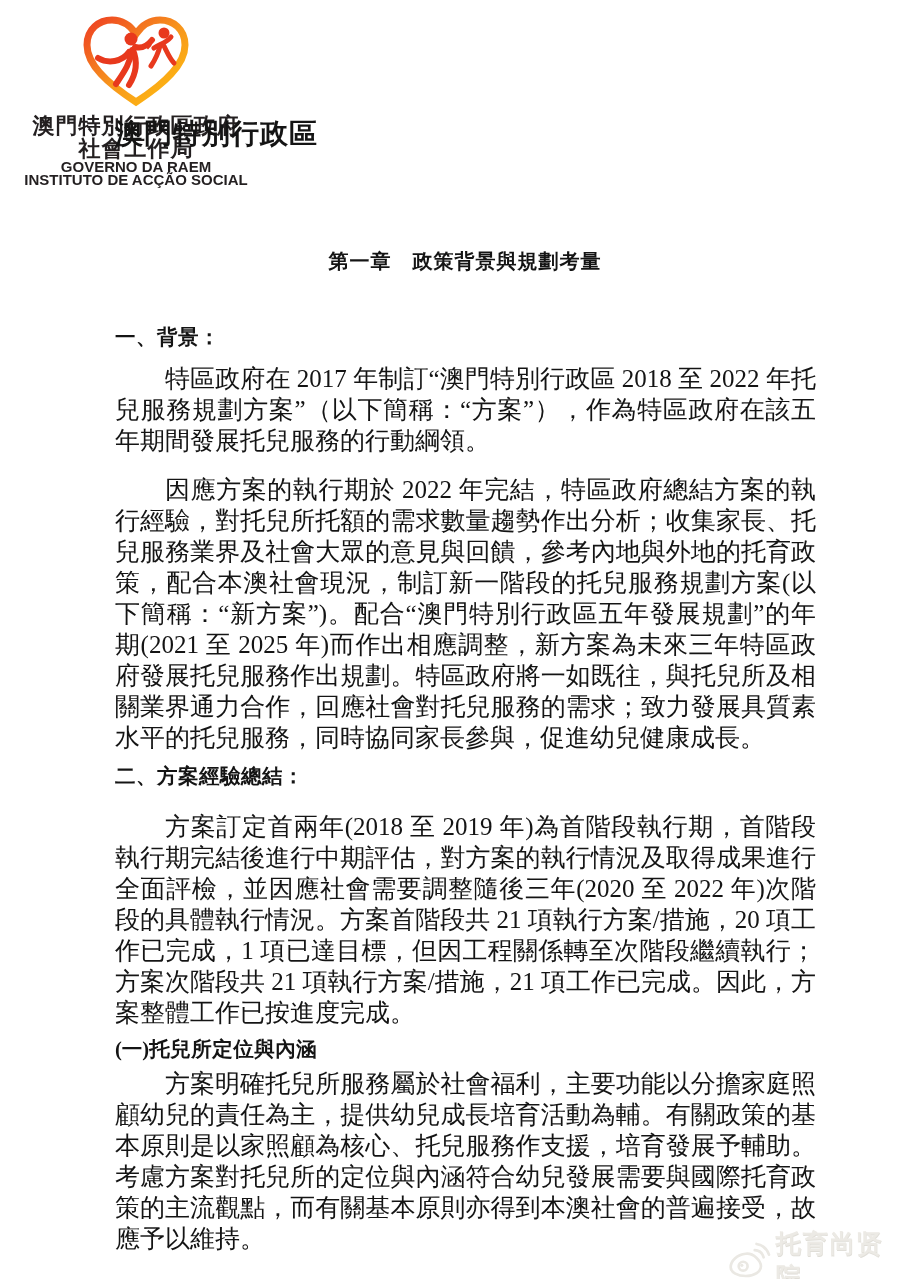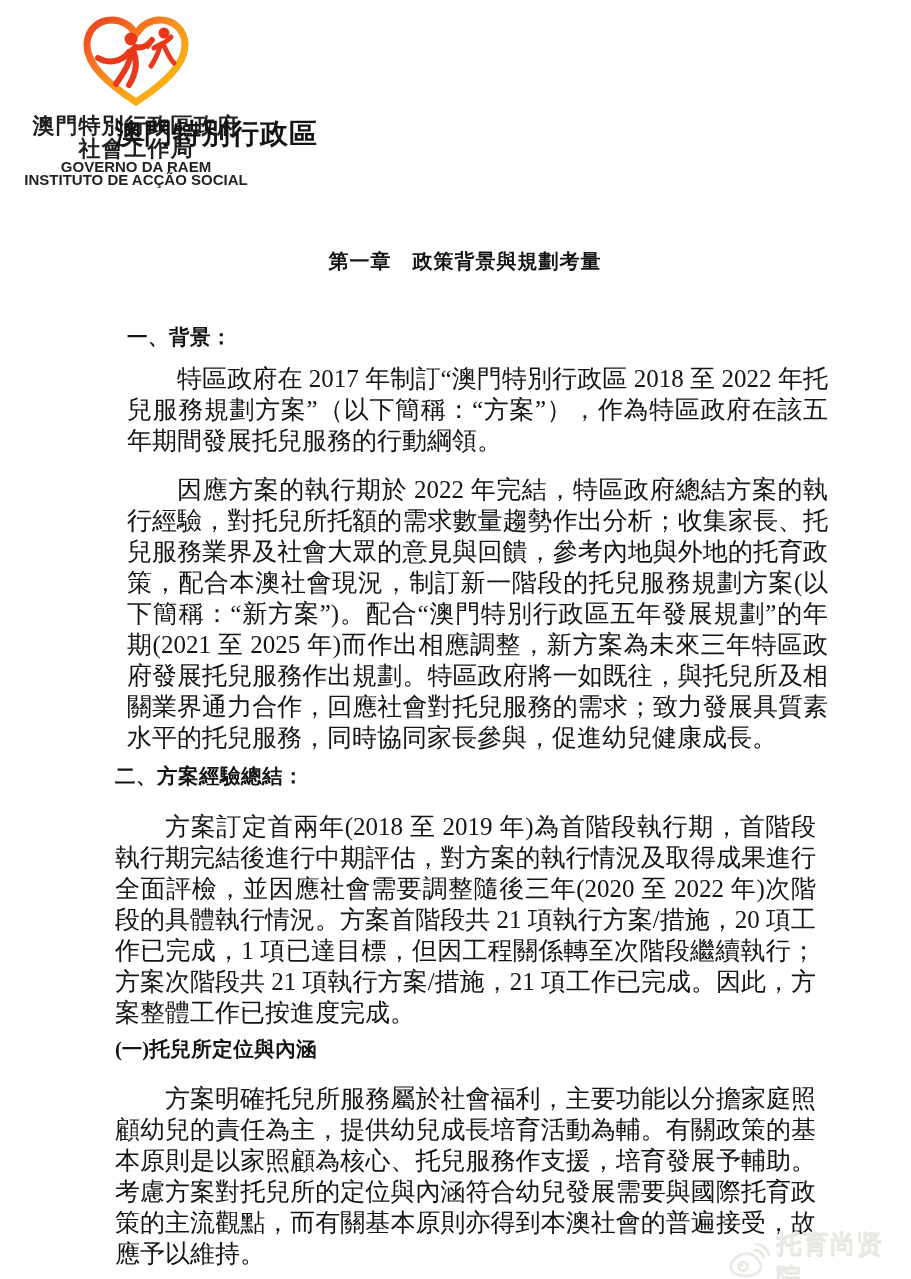--- a/index.html
+++ b/index.html
@@ -15,31 +15,31 @@
            font-size:15px;line-height:13px;color:#231f20;}
 
   
   .doc-title{position:absolute;left:115px;top:116px;width:700px;text-align:left;
              font-weight:bold;font-size:28px;line-height:35px;letter-spacing:1px;}
   .chapter{position:absolute;left:115px;top:248px;width:700px;text-align:center;
            font-weight:bold;font-size:20px;letter-spacing:1px;}
 
   
   .col{position:absolute;left:115px;width:701px;}
-  .sec1{top:324px;margin-left:12px;}
+  .sec1{top:324px;}
   .sec2{top:763px;}
   .sec-heading{font-weight:bold;font-size:20.5px;line-height:26px;letter-spacing:0.5px;}
   .para{font-size:25px;line-height:31px;text-align:justify;text-indent:2em;margin:0;}
   .sec1 .para.first{margin-top:13px;}
   .sec1 .para.second{margin-top:18px;}
   .sec2 .para.first{margin-top:22px;}
   .sub-heading{margin-top:8px;display:flex;align-items:baseline;
                font-weight:bold;font-size:20.5px;line-height:26px;}
   .sub-heading .sub-title{letter-spacing:0.5px;}
-  .sec2 .para.second{margin-top:21px;}
+  .sec2 .para.second{margin-top:6px;}
 
   
   .watermark{position:absolute;left:728px;top:1227px;display:flex;align-items:center;
              font-family:"Liberation Sans","DejaVu Sans",sans-serif;}
   .wm-text{font-size:25px;font-weight:bold;color:#eceae5;letter-spacing:2px;
            text-shadow:0.5px 0.5px 0 #e0ded8, -0.5px -0.5px 0 #ffffff;}
   .wm-icon{margin-right:5px;}
 </style>
 </head>
 <body>

